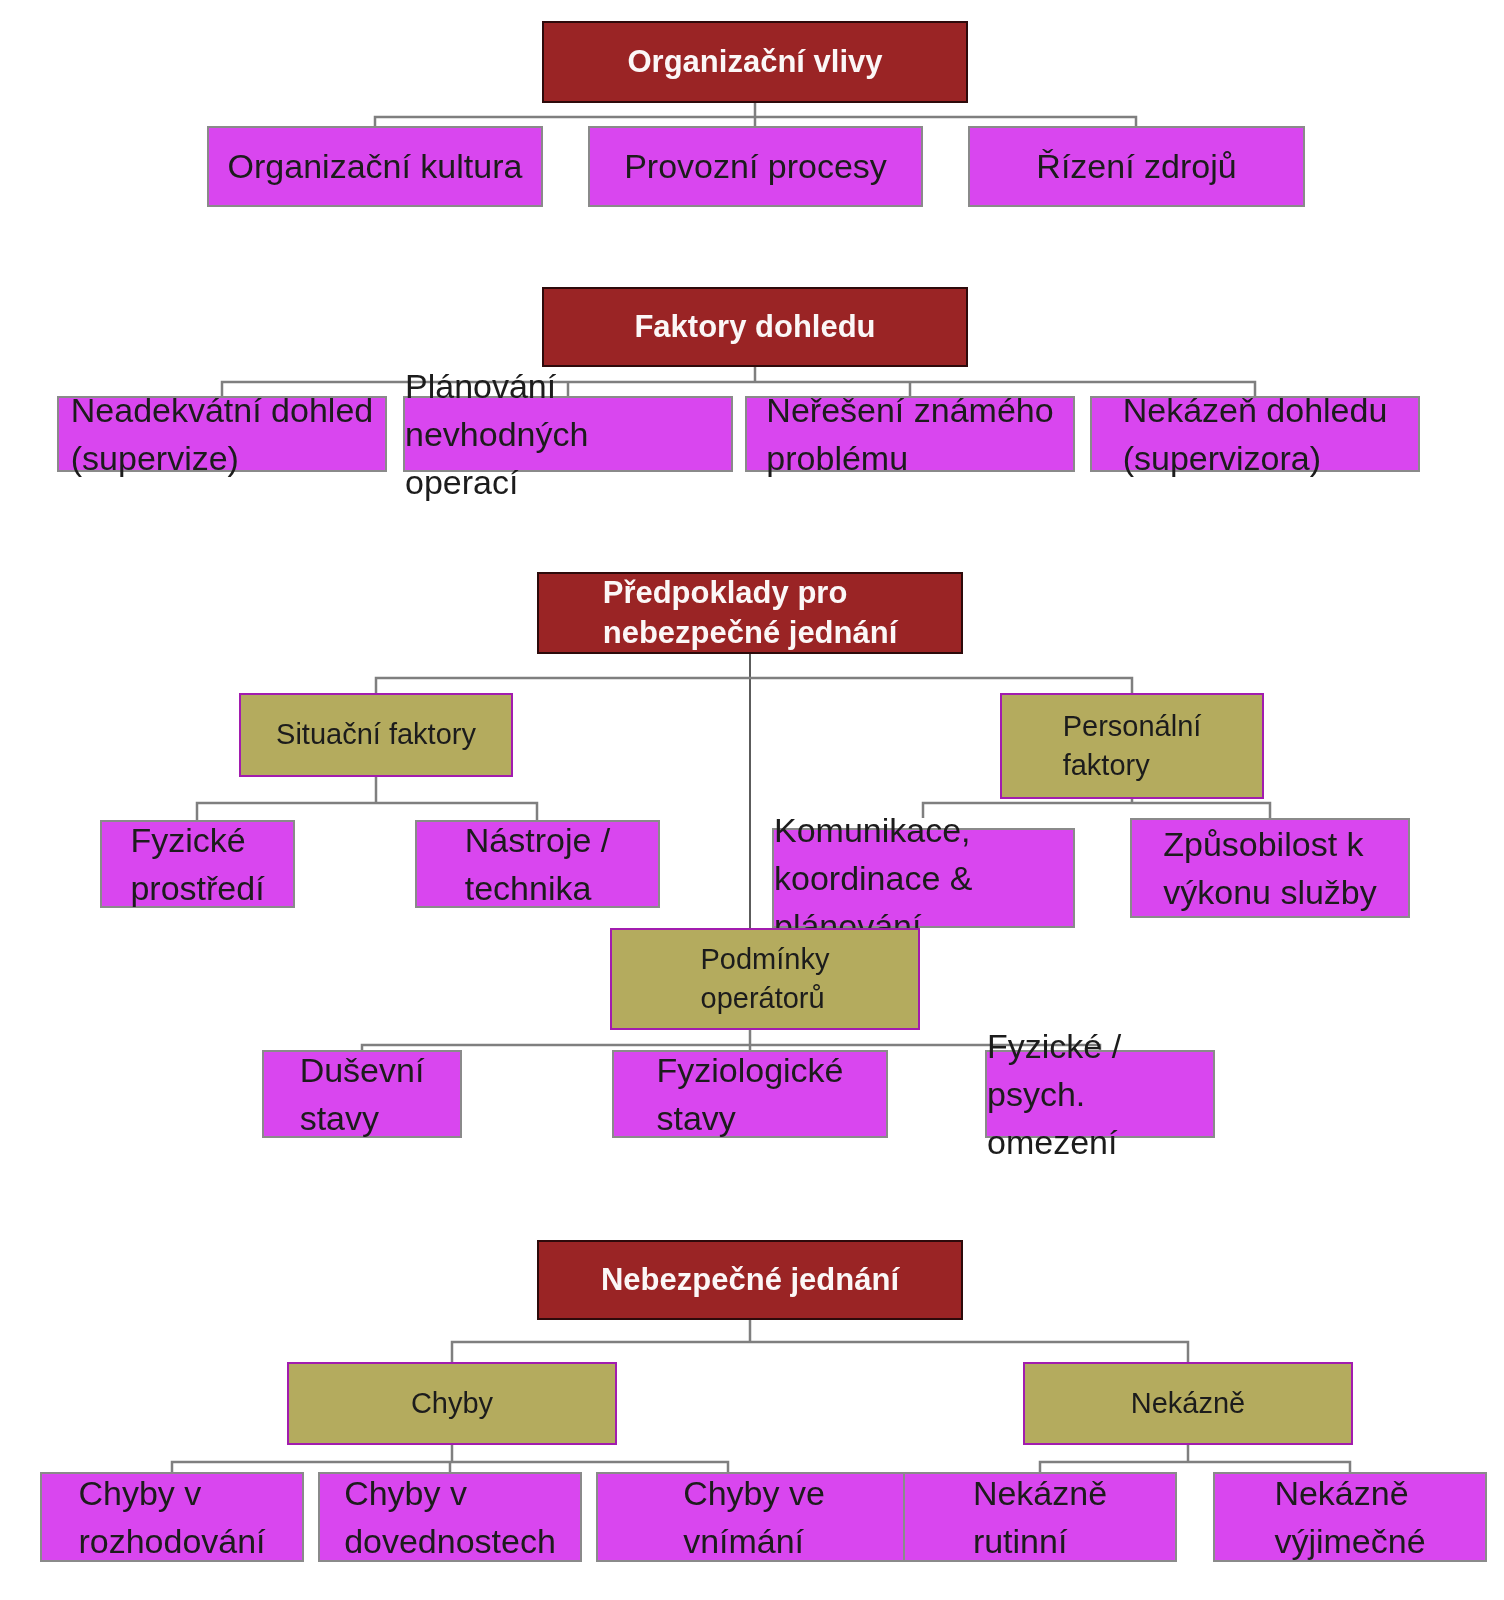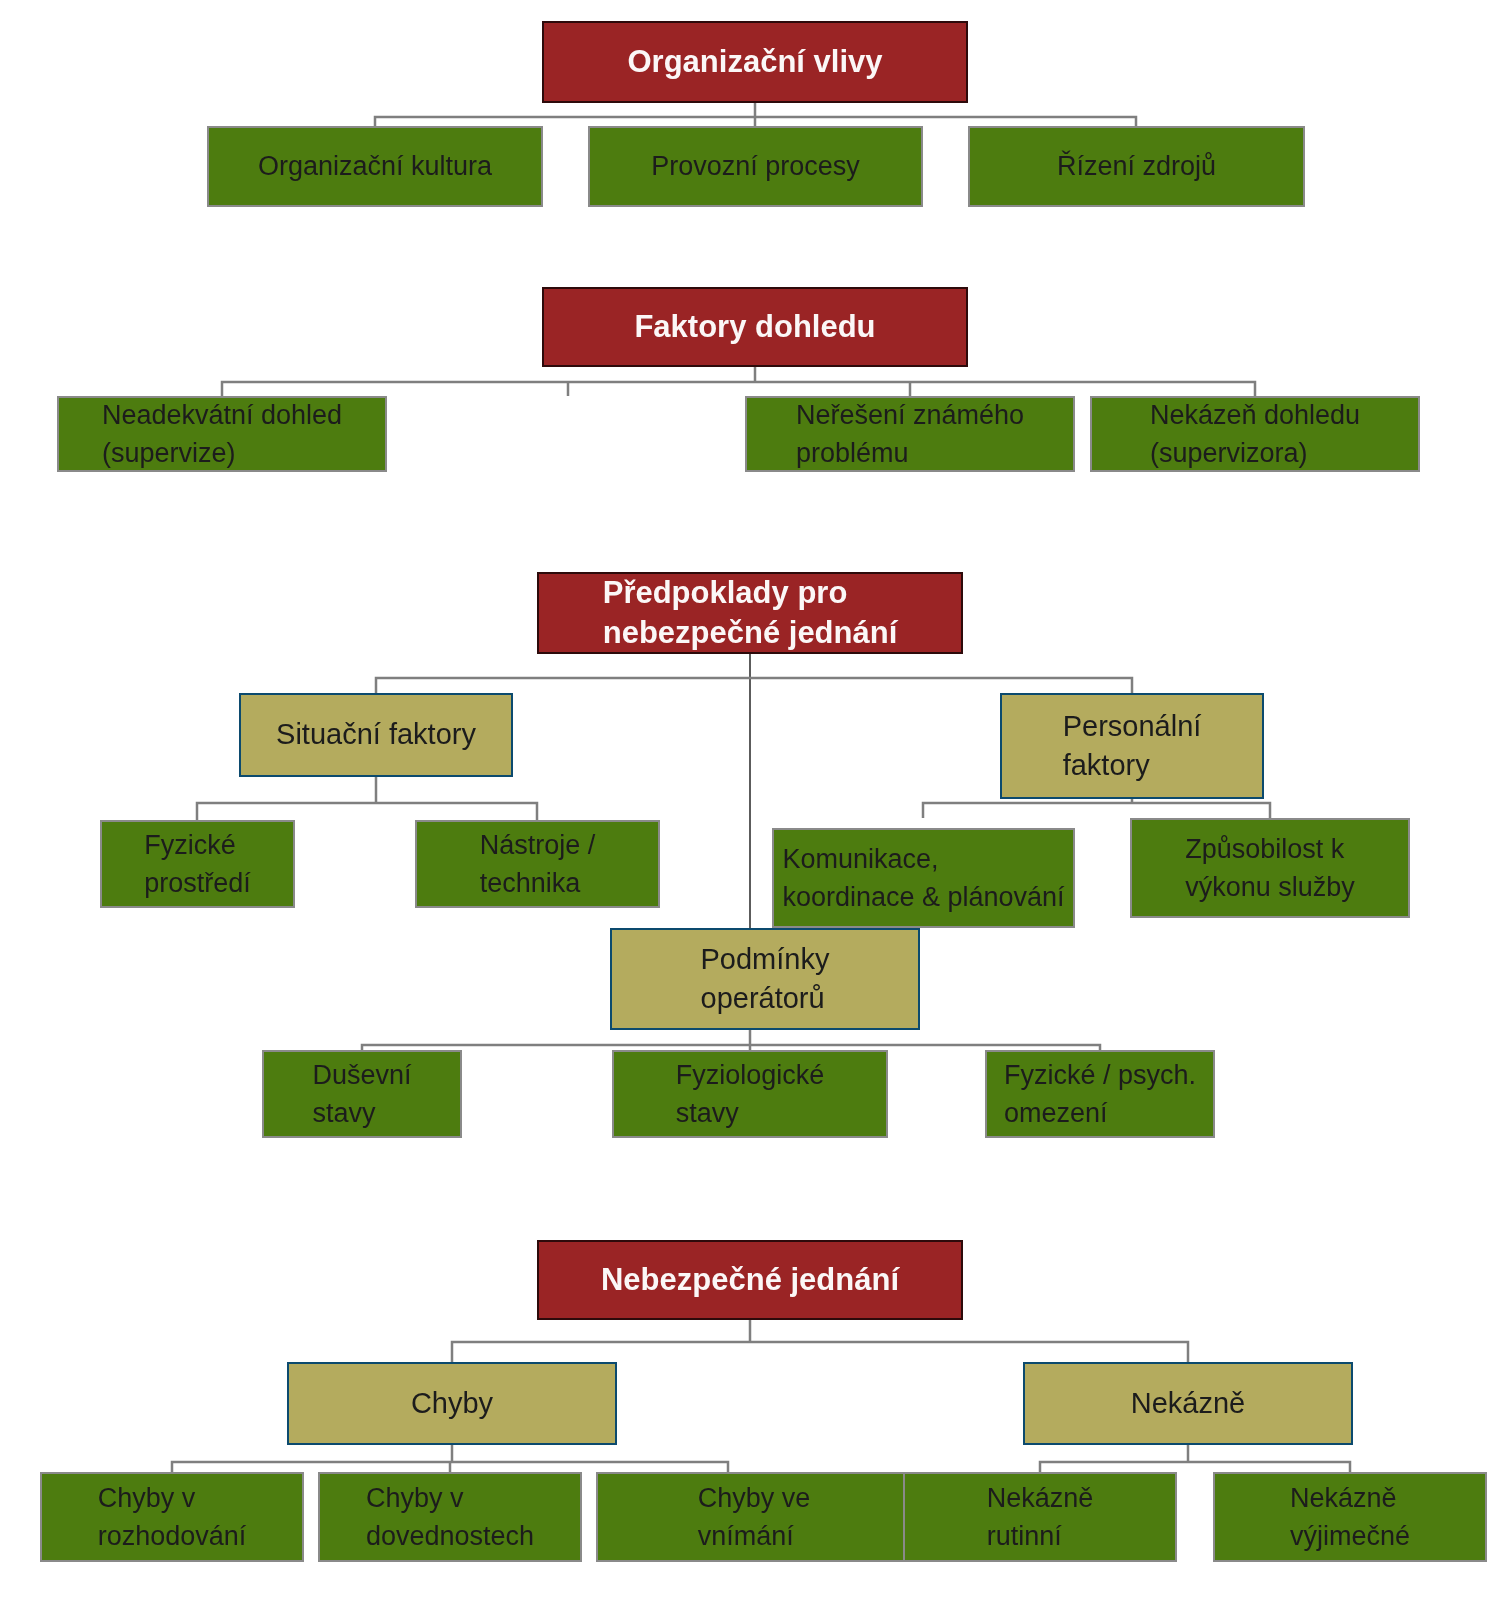--- a/index.html
+++ b/index.html
@@ -22,28 +22,28 @@
   .hdr{
     background:#9a2425;
     border:2px solid #2d0a0b;
     color:#fbf7f7;
     font-weight:bold;
     font-size:31px;
     line-height:1.28;
   }
   .cat{
     background:#b4ab5e;
-    border:2px solid #0c4a6e;
+    border:2px solid #a21caf;
     font-size:29px;
     line-height:1.35;
   }
   .leaf{
-    background:#4d7c0f;
+    background:#d946ef;
     border:2px solid #8a8a8a;
-    font-size:27px;
+    font-size:34px;
     line-height:1.42;
   }
 </style>
 </head>
 <body>
 
 <div id="canvas">
 
   <svg id="wires" viewBox="0 0 1504 1600" xmlns="http://www.w3.org/2000/svg">
     <g stroke="#7f7f7f" stroke-width="2.5" fill="none">
@@ -81,20 +81,22 @@
   </svg>
 
   <div class="box hdr" style="left:542px;top:21px;width:426px;height:82px">Organizační vlivy</div>
   <div class="box leaf" style="left:207px;top:126px;width:336px;height:81px">Organizační kultura</div>
   <div class="box leaf" style="left:588px;top:126px;width:335px;height:81px">Provozní procesy</div>
   <div class="box leaf" style="left:968px;top:126px;width:337px;height:81px">Řízení zdrojů</div>
 
   <div class="box hdr" style="left:542px;top:287px;width:426px;height:80px">Faktory dohledu</div>
   <div class="box leaf" style="left:57px;top:396px;width:330px;height:76px">Neadekvátní dohled
 (supervize)</div>
+  <div class="box leaf" style="left:403px;top:396px;width:330px;height:76px">Plánování nevhodných
+operací</div>
   <div class="box leaf" style="left:745px;top:396px;width:330px;height:76px">Neřešení známého
 problému</div>
   <div class="box leaf" style="left:1090px;top:396px;width:330px;height:76px">Nekázeň dohledu
 (supervizora)</div>
 
   <div class="box hdr" style="left:537px;top:572px;width:426px;height:82px">Předpoklady pro
 nebezpečné jednání</div>
   <div class="box cat" style="left:239px;top:693px;width:274px;height:84px">Situační faktory</div>
   <div class="box cat" style="left:1000px;top:693px;width:264px;height:106px">Personální
 faktory</div>

